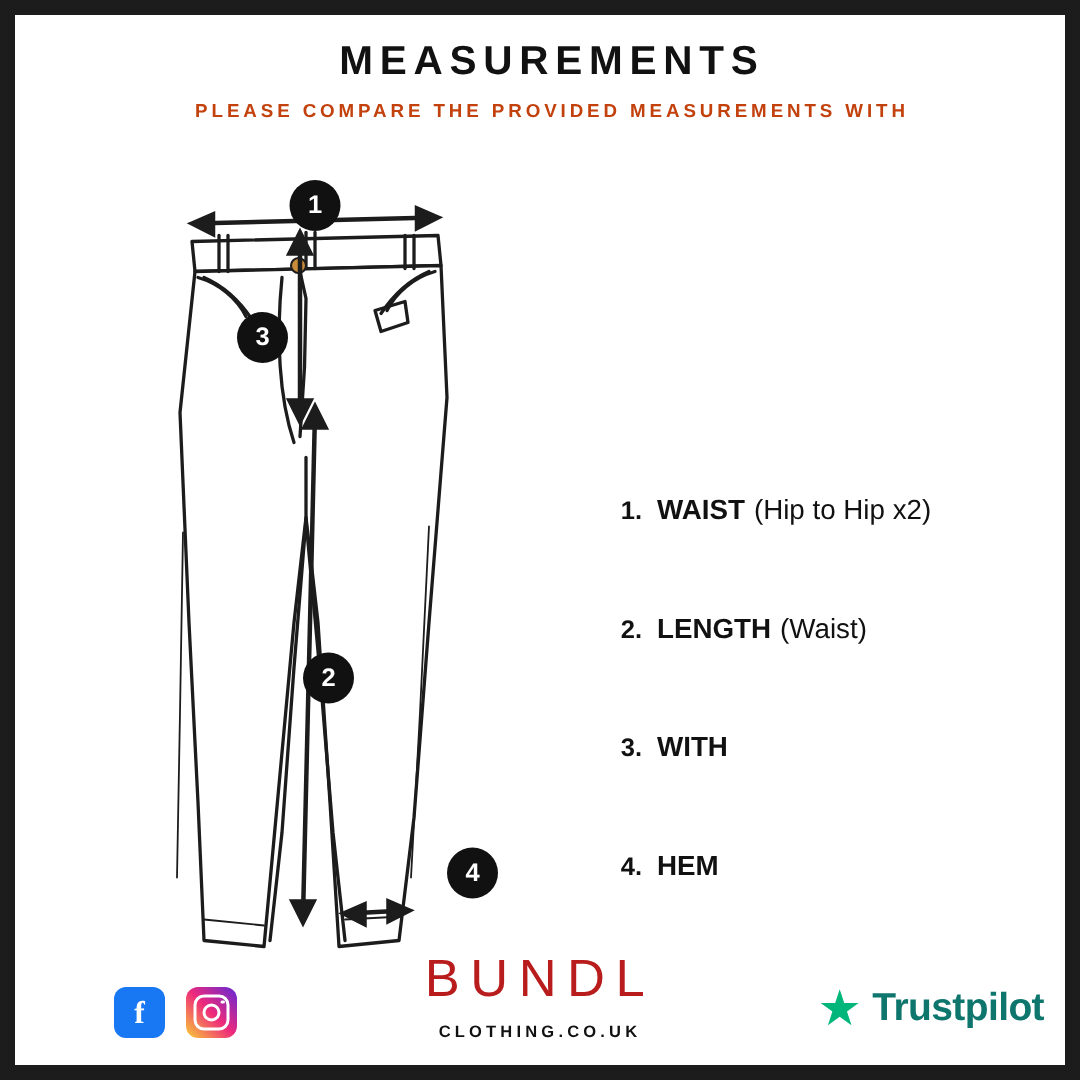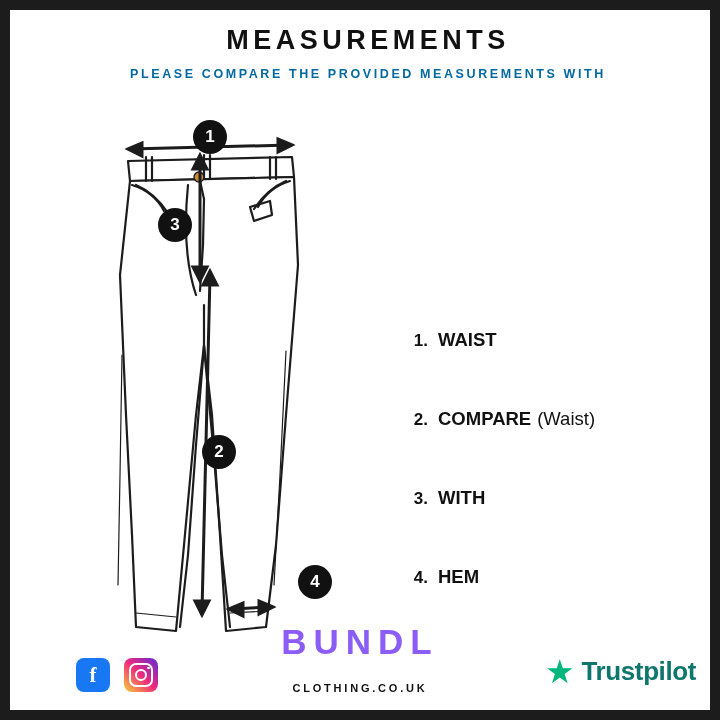--- a/index.html
+++ b/index.html
@@ -37,21 +37,21 @@
     color: #111;
     margin: 0;
     line-height: 1.2;
   }
   .subtitle {
     margin: 8px auto 0 auto;
     width: 640px;
     font-size: 12.5px;
     font-weight: bold;
     letter-spacing: 2.6px;
-    color: #0369a1;
+    color: #c2410c;
     line-height: 1.6;
   }
   
   .diagram {
     position: absolute;
     left: 70px;
     top: 105px;
     width: 310px;
     height: 520px;
   }
@@ -168,27 +168,27 @@
   }
   .brand {
     position: absolute;
     left: 0; right: 0;
     bottom: 16px;
     text-align: center;
     pointer-events: none;
   }
   .brand-name {
     font-size: 35px;
-    font-weight: bold;
+    font-weight: normal;
     letter-spacing: 7px;
-    color: #8b5cf6;
+    color: #b91c1c;
     line-height: 1;
   }
   .brand-sub {
-    margin-top: 23px;
+    margin-top: 12px;
     font-size: 11px;
     letter-spacing: 2.8px;
     color: #111;
     font-weight: bold;
   }
   .trustpilot {
     position: absolute;
     right: 14px;
     bottom: 22px;
     display: flex;
@@ -284,24 +284,25 @@
     <div class="badge" id="badge2">2</div>
     <div class="badge" id="badge3">3</div>
     <div class="badge" id="badge4">4</div>
   </div>
 
   <div class="legend">
     <ol>
       <li>
         <span class="num">1.</span>
         <span class="lbl">WAIST</span>
+        <span class="desc">(Hip to Hip x2)</span>
       </li>
       <li>
         <span class="num">2.</span>
-        <span class="lbl">COMPARE</span>
+        <span class="lbl">LENGTH</span>
         <span class="desc">(Waist)</span>
       </li>
       <li>
         <span class="num">3.</span>
         <span class="lbl">WITH</span>
       </li>
       <li>
         <span class="num">4.</span>
         <span class="lbl">HEM</span>
       </li>

